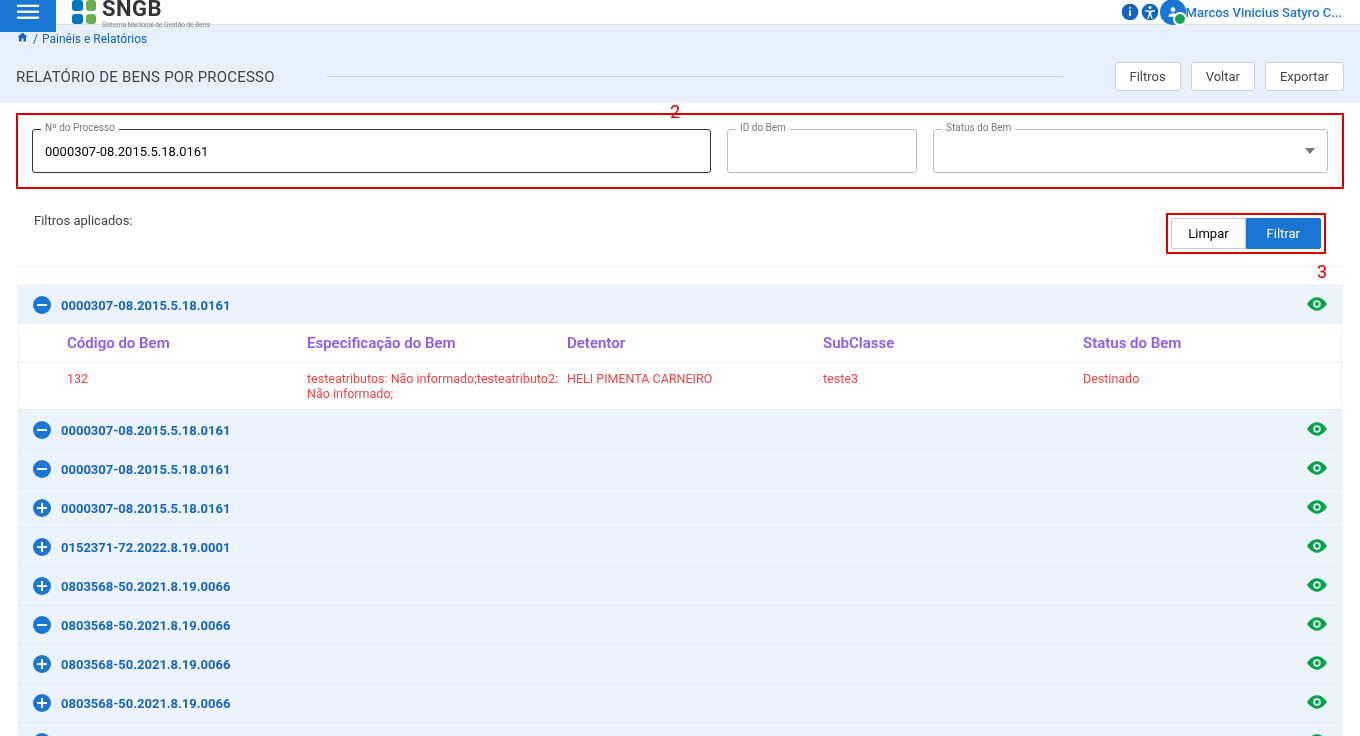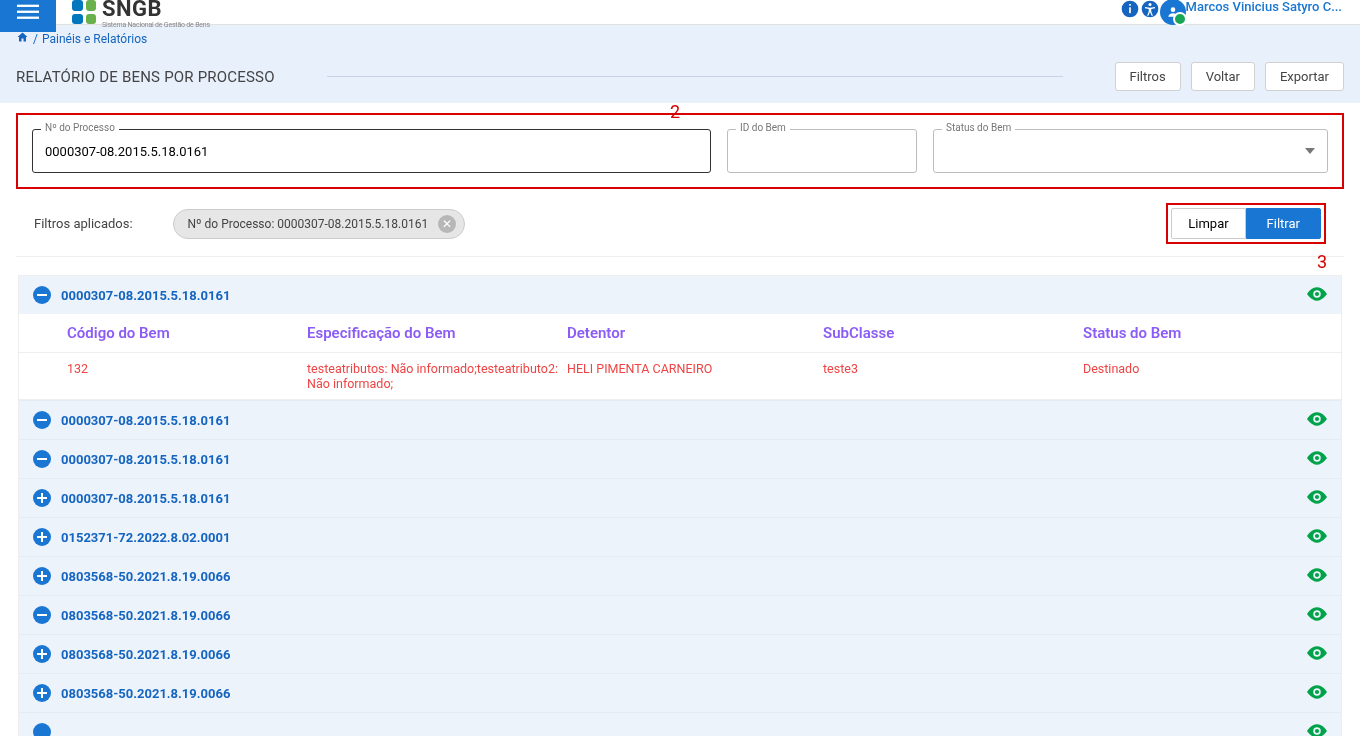--- a/index.html
+++ b/index.html
@@ -10,21 +10,21 @@
 .menu-btn svg { width: 22px; height: 22px; }
 .logo { display: flex; align-items: center; margin-left: 16px; gap: 6px; }
 .logo-icon { width: 24px; height: 24px; display: grid; grid-template-columns: 1fr 1fr; gap: 3px; }
 .logo-icon span { border-radius: 3px; }
 .logo-icon span:nth-child(1) { background: #0277bd; }
 .logo-icon span:nth-child(2) { background: #6ab04c; }
 .logo-icon span:nth-child(3) { background: #0277bd; }
 .logo-icon span:nth-child(4) { background: #6ab04c; }
 .logo-text { font-weight: 700; font-size: 22px; color: #333; letter-spacing: 0.5px; }
 .logo-sub { font-size: 7px; color: #888; letter-spacing: -0.2px; }
-.topbar-right { margin-left: auto; display: flex; gap: 0; padding-right: 18px; }
+.topbar-right { margin-left: auto; display: flex; align-items: center; gap: 0; padding-right: 18px; }
 .top-icon { width: 20px; height: 20px; color: #1565c0; cursor: pointer; display:flex; align-items:center; justify-content:center; }
 .user-avatar { width: 26px; height: 26px; border-radius: 50%; background: #1976d2; display: flex; align-items: center; justify-content: center; position: relative; }
 .user-avatar::after { content: ""; position: absolute; bottom: -1px; right: -1px; width: 10px; height: 10px; background: #18a558; border: 2px solid #fff; border-radius: 50%; }
 .user-name { color: #1976d2; font-size: 13px; font-weight: 500; }
 
 .crumbbar { background: #e8f0fc; padding: 6px 16px; font-size: 12px; color: #1565c0; display:flex; align-items:center; gap:4px; }
 .crumbbar a { color: #1565c0; text-decoration: none; }
 
 .page-header { display: flex; align-items: center; padding: 10px 16px 12px; background:#e8f0fc;gap:40px; }
 .page-title { font-size: 15px; color: #444; font-weight: 400; letter-spacing: 0.2px; white-space: nowrap; }
@@ -40,21 +40,21 @@
 .field input { width: 100%; height: 44px; border: 1px solid #bdbdbd; border-radius: 3px; padding: 0 12px; font-size: 13px; outline: none; }
 .field input.has-val { border-color: #333; }
 .field label { position: absolute; top: -7px; left: 9px; background: #fff; padding: 0 4px; font-size: 10px; color: #777; }
 .select { width:100%; height:44px; border:1px solid #bdbdbd; border-radius:3px; padding:0 12px; display:flex; align-items:center; justify-content:flex-end; cursor:pointer; }
 .select svg { width:10px; height:6px; color:#777; }
 
 .annot { position: absolute; color: #d80000; font-size: 18px; font-weight: 400; }
 .annot.a2 { top: -14px; left: 652px; }
 .annot.a3 { top: 46px; right: -3px; }
 
-.chip-row { display: flex; align-items: center; padding: 14px 18px 12px; gap: 40px; border-bottom: 1px solid #eee; }
+.chip-row { display: flex; padding: 24px 18px 12px; gap: 40px; border-bottom: 1px solid #eee; }
 .chip-label { font-size: 13px; color: #444; }
 .chip { background: #e6e6e6; border-radius: 16px; padding: 5px 8px 5px 14px; font-size: 12px; color: #444; display: flex; align-items: center; gap: 10px; border:1px solid #ccc;}
 .chip .x { width: 18px; height: 18px; border-radius: 50%; background: #b7b7b7; color: #fff; display: flex; align-items: center; justify-content: center; font-size: 12px; cursor: pointer; }
 .btn-row-right { margin-left: auto; display: flex; border: 2px solid #d80000; padding: 3px; position: relative; }
 .btn-clear { background: #fff; border: 1px solid #ccc; padding: 7px 16px; font-size: 13px; cursor: pointer; border-radius:2px 0 0 2px;}
 .btn-filter { background: #1976d2; color: #fff; border: 1px solid #1976d2; padding: 7px 20px; font-size: 13px; cursor: pointer; border-radius:0 2px 2px 0;}
 
 .accordion { margin: 18px 2px 0; border: 1px solid #eee; }
 .acc-row { border-top: 1px solid #e3ecf5; background: #edf3fa; display: flex; align-items: center; padding: 10px 14px; }
 .acc-row:first-child { border-top: none; }
@@ -155,24 +155,20 @@
       <div class="select">
         <svg viewBox="0 0 10 6" fill="currentColor">
             <path d="M0 0l5 6 5-6z"></path>
           </svg>
       </div>
     </div>
   </div>
 
   <div class="chip-row">
     <span class="chip-label">Filtros aplicados:</span>
-    <div class="chip">
-      <span>Nº do Processo: 0000307-08.2015.5.18.0161</span>
-      <span class="x">✕</span>
-    </div>
     <div class="btn-row-right">
       <button class="btn-clear">Limpar</button>
       <button class="btn-filter">Filtrar</button>
       <span class="annot a3">3</span>
     </div>
   </div>
 
   <div class="accordion" id="accordion">
       <div class="acc-row">
         <span class="acc-icon">
@@ -239,21 +235,21 @@
             <circle cx="12" cy="8" r="2.5"></circle>
           </svg></span>
       </div>
       <div class="acc-row">
         <span class="acc-icon">
           <svg viewBox="0 0 10 10" fill="currentColor">
             <rect y="4" width="10" height="2"></rect>
             <rect x="4" width="2" height="10"></rect>
           </svg>
         </span>
-        <span class="acc-link">0152371-72.2022.8.02.0001</span>
+        <span class="acc-link">0152371-72.2022.8.19.0001</span>
         <span class="eye"><svg viewBox="0 0 24 16" fill="currentColor">
             <path d="M12 0C5 0 0 8 0 8s5 8 12 8 12-8 12-8S19 0 12 0zm0 12.5A4.5 4.5 0 1112 3.5a4.5 4.5 0 010 9z"></path>
             <circle cx="12" cy="8" r="2.5"></circle>
           </svg></span>
       </div>
       <div class="acc-row">
         <span class="acc-icon">
           <svg viewBox="0 0 10 10" fill="currentColor">
             <rect y="4" width="10" height="2"></rect>
             <rect x="4" width="2" height="10"></rect>

